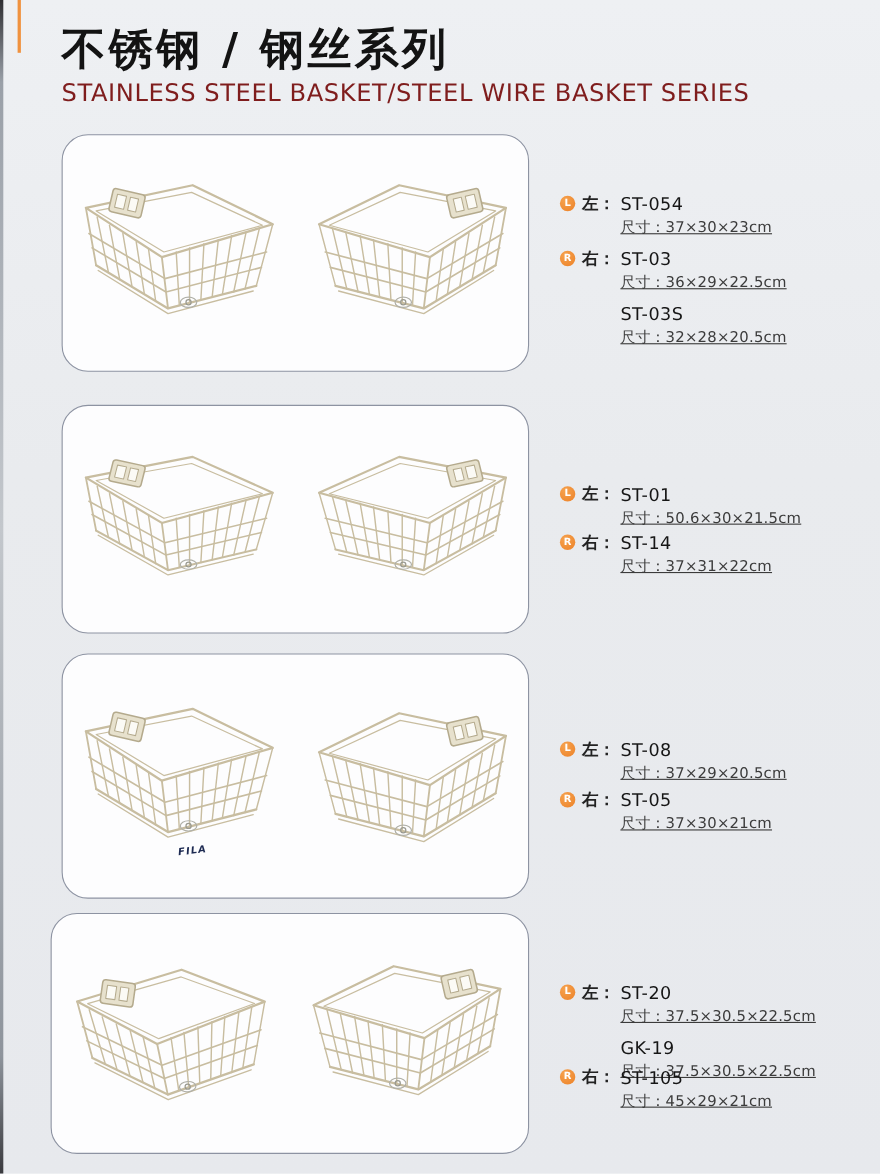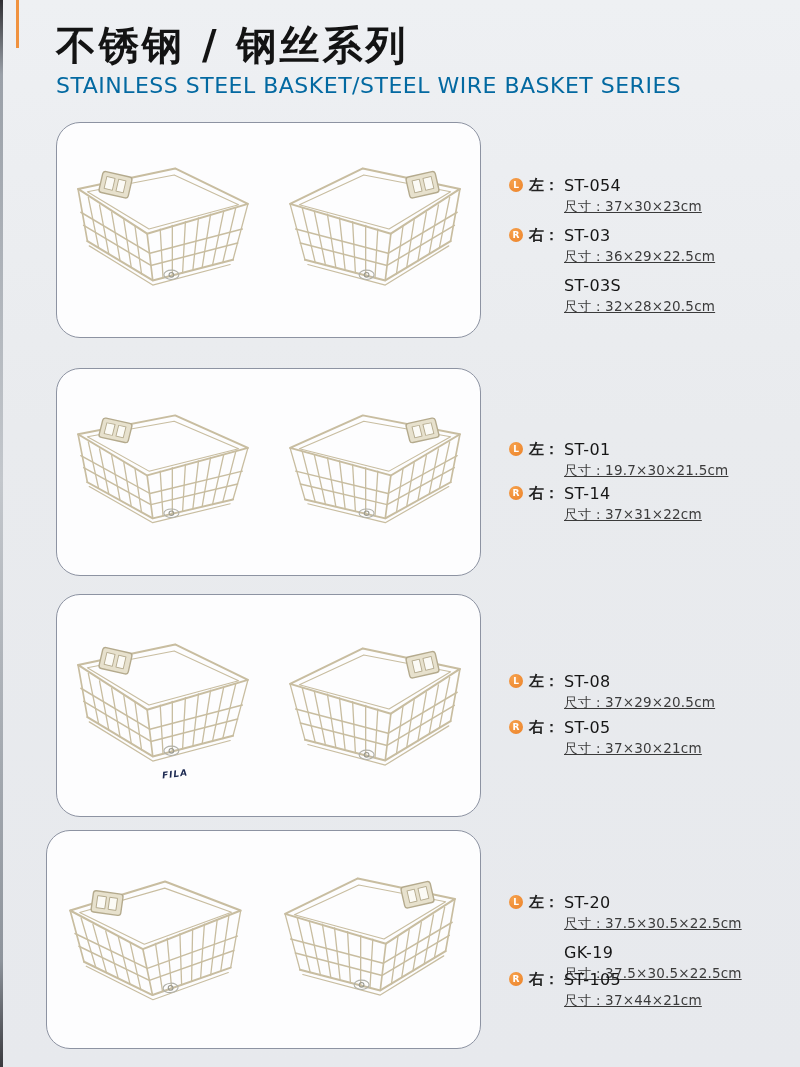--- a/index.html
+++ b/index.html
@@ -13,21 +13,21 @@
     position:absolute;left:0;top:0;width:3px;height:100%;
     background:linear-gradient(180deg,#2f2f33 0%,#9aa0a8 7%,#c3c7cc 45%,#8e949c 90%,#3a3a3e 100%);
   }
   .accent-tick{position:absolute;left:16px;top:0;width:3px;height:48px;background:#f0923f;}
 
   .header{position:absolute;left:56px;top:10px;margin-top:12px;}
   .title-cn{
     font-size:40px;font-weight:900;color:#131313;letter-spacing:3px;line-height:1.15;
   }
   .title-en{
-    font-size:22px;font-weight:500;color:#0369a1;letter-spacing:.5px;margin-top:5px;white-space:nowrap;text-align:right;
+    font-size:22px;font-weight:500;color:#7f1d1d;letter-spacing:.5px;margin-top:5px;white-space:nowrap;text-align:right;
   }
 
   .panel{
     position:absolute;background:#fdfdfe;border:1px solid #8d93a2;border-radius:24px;
     display:flex;align-items:center;justify-content:center;gap:16px;
   }
   #panel-1{left:56px;top:122px;width:423px;height:214px;}
   #panel-2{left:56px;top:368px;width:423px;height:206px;}
   #panel-3{left:56px;top:594px;width:423px;height:221px;}
   #panel-4{left:46px;top:830px;width:433px;height:217px;}
@@ -174,21 +174,21 @@
     <div class="code">ST-03S</div>
     <div class="size">尺寸：32×28×20.5cm</div>
   </div>
 </div>
 
 <div class="spec" id="spec-2-left">
   <span class="bullet">L</span>
   <span class="side">左：</span>
   <div class="models">
     <div class="code">ST-01</div>
-    <div class="size">尺寸：19.7×30×21.5cm</div>
+    <div class="size">尺寸：50.6×30×21.5cm</div>
   </div>
 </div>
 
 <div class="spec" id="spec-2-right">
   <span class="bullet">R</span>
   <span class="side">右：</span>
   <div class="models">
     <div class="code">ST-14</div>
     <div class="size">尺寸：37×31×22cm</div>
   </div>
@@ -221,15 +221,15 @@
     <div class="code">GK-19</div>
     <div class="size">尺寸：37.5×30.5×22.5cm</div>
   </div>
 </div>
 
 <div class="spec" id="spec-4-right">
   <span class="bullet">R</span>
   <span class="side">右：</span>
   <div class="models">
     <div class="code">ST-105</div>
-    <div class="size">尺寸：37×44×21cm</div>
+    <div class="size">尺寸：45×29×21cm</div>
   </div>
 </div>
 
 </body></html>

